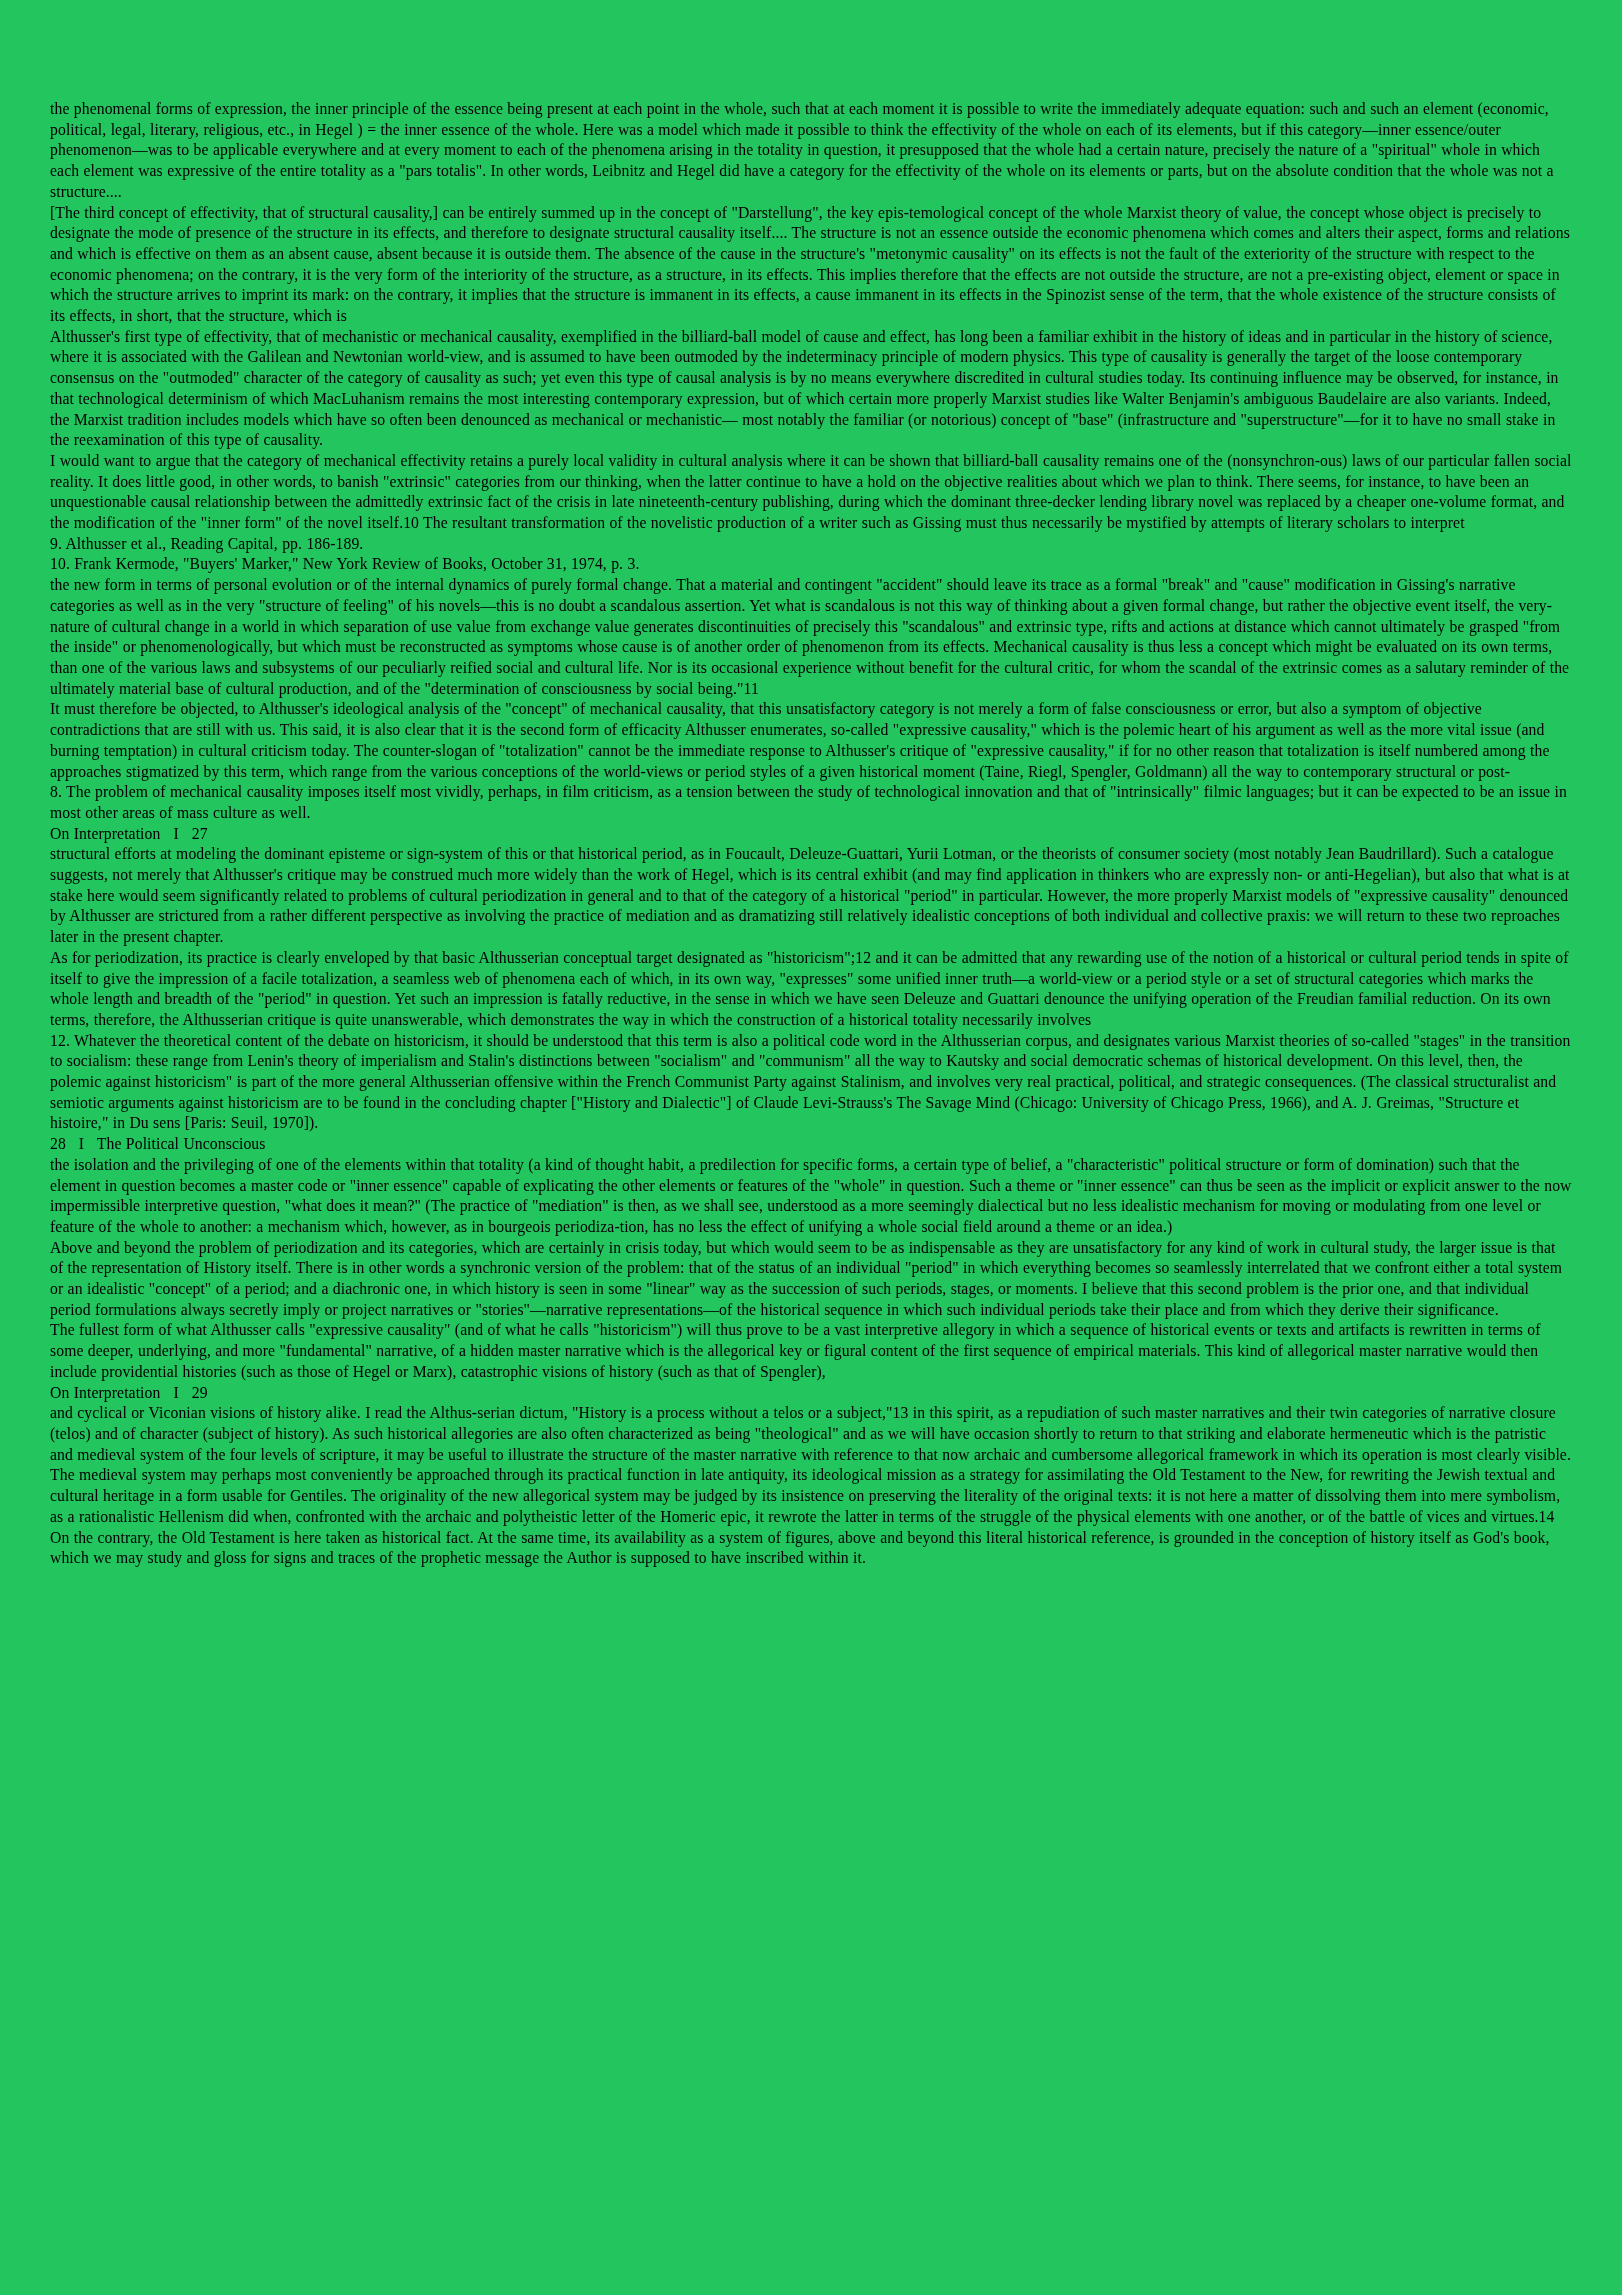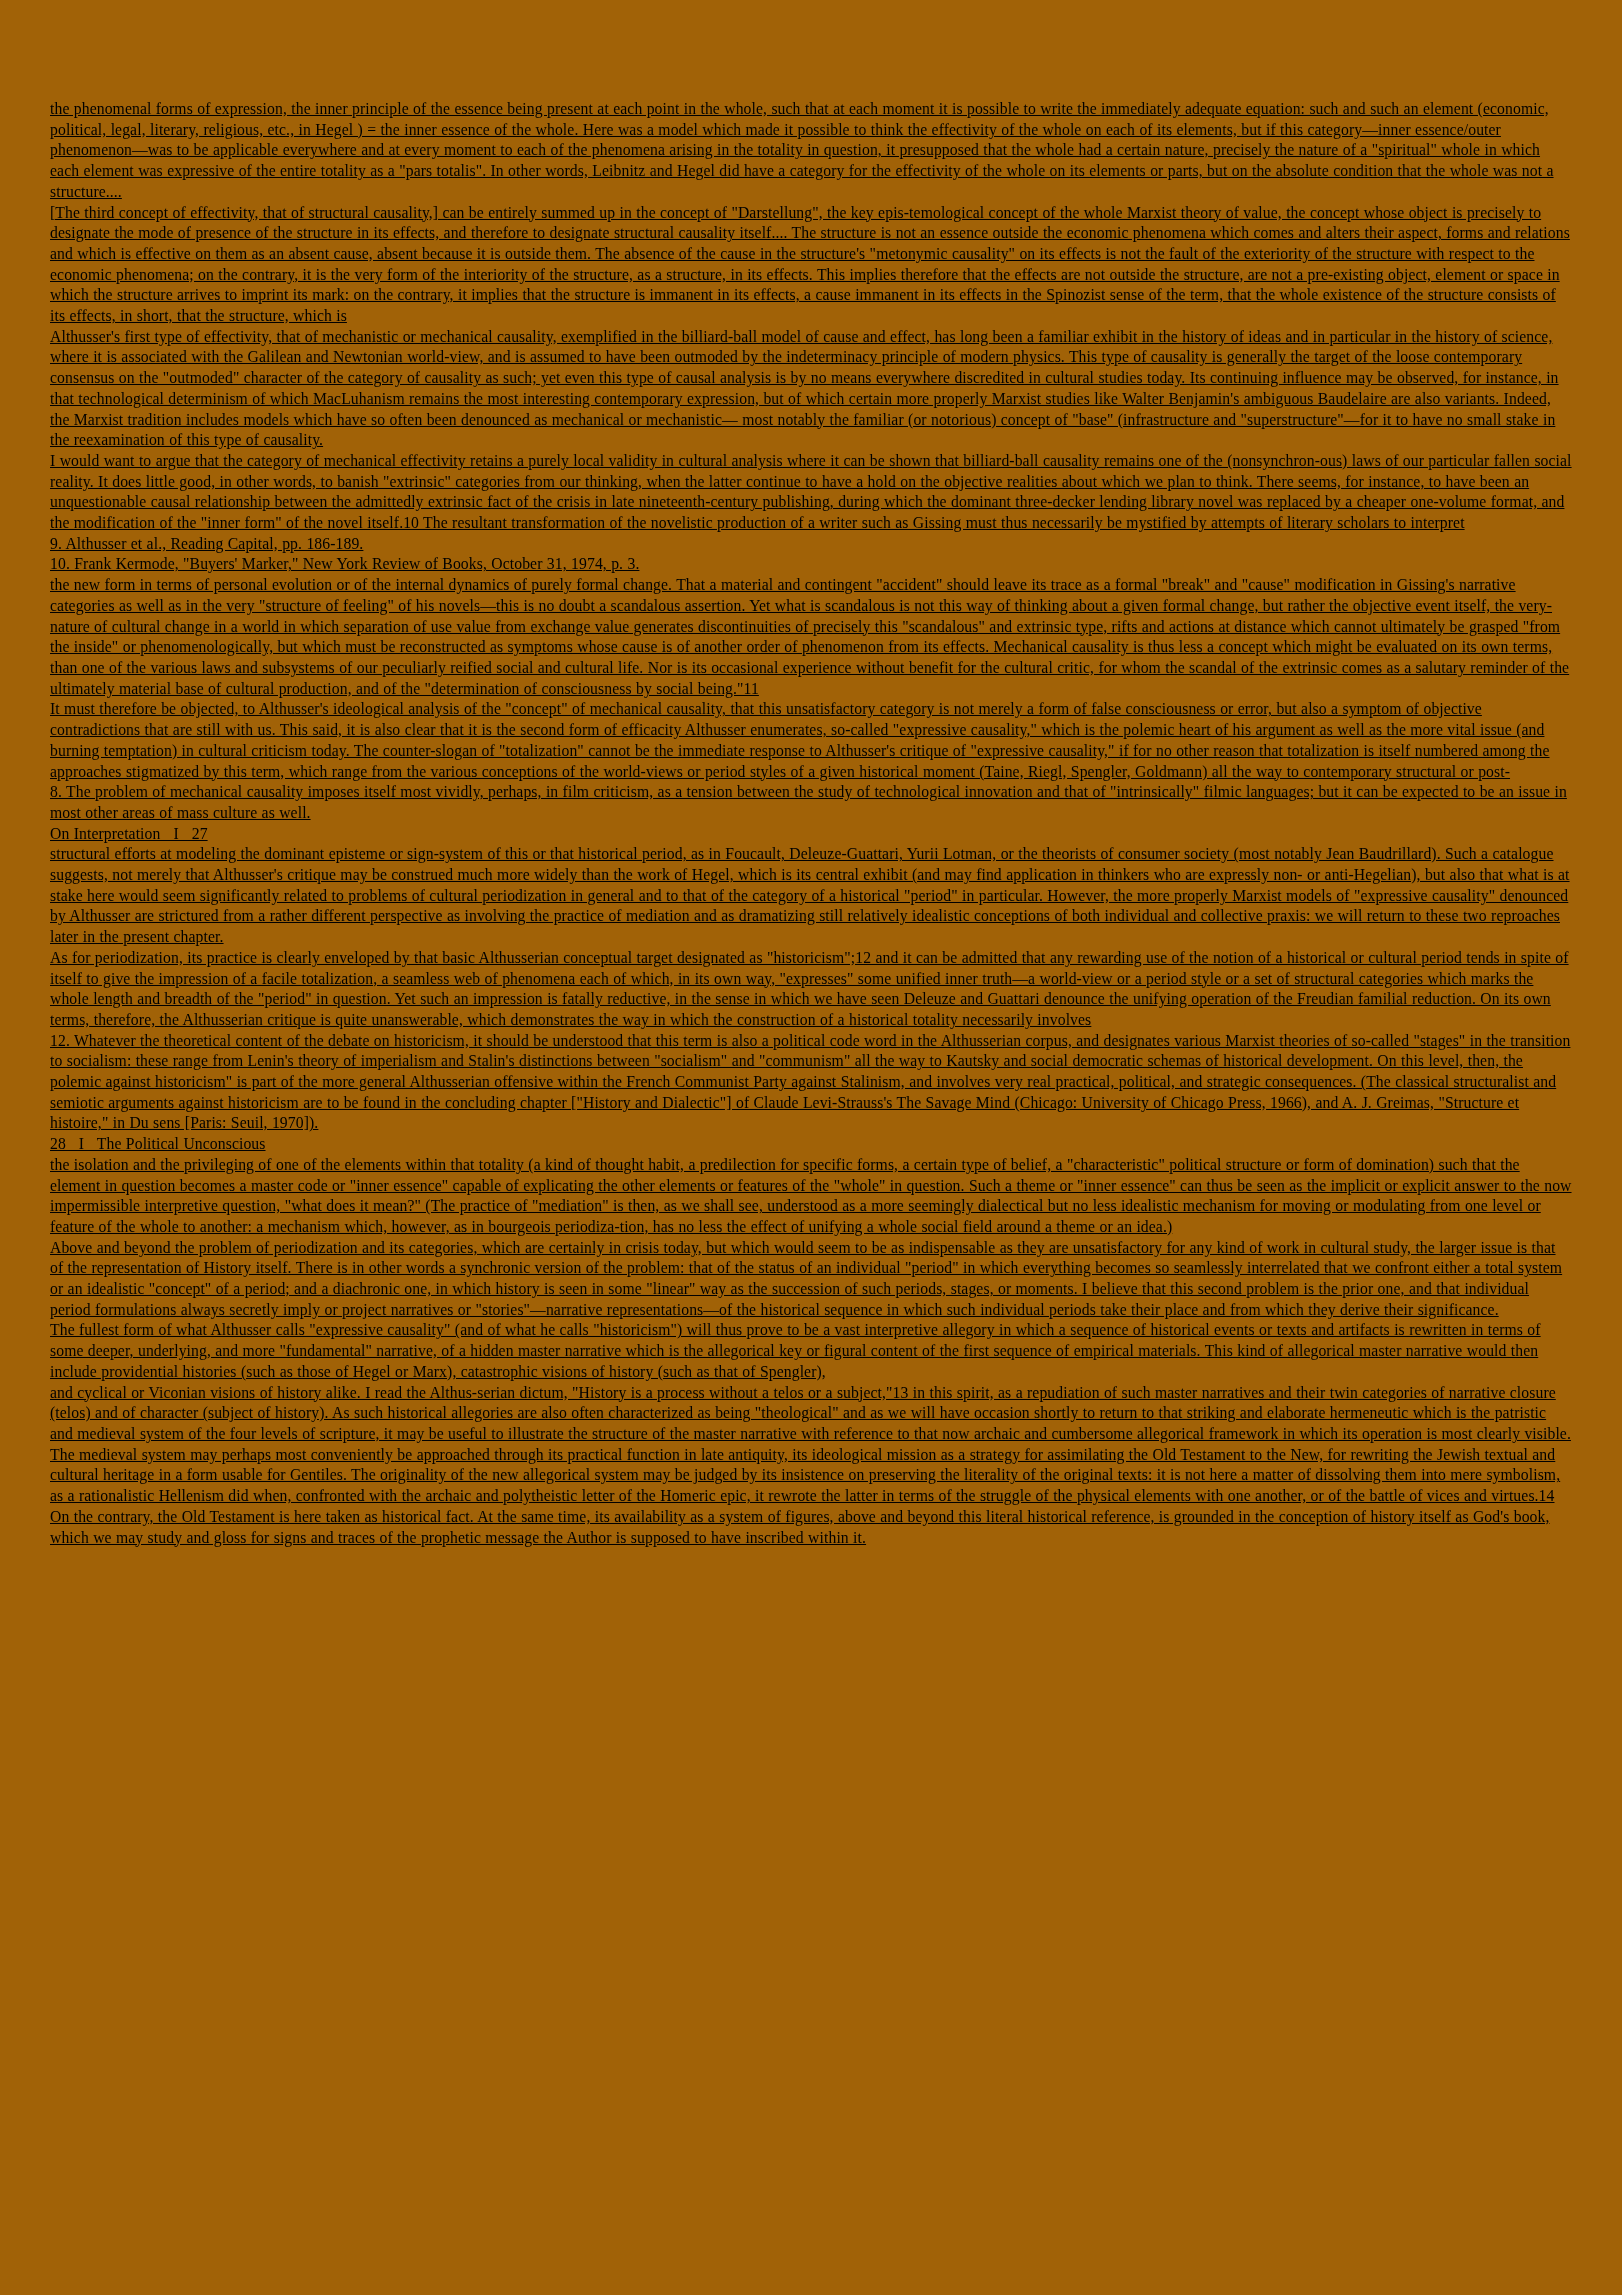--- a/index.html
+++ b/index.html
@@ -11,23 +11,22 @@
     width: 1622px;
     height: 2295px;
     position: relative;
     font-family: "Liberation Serif", "DejaVu Serif", serif;
   }
   .page {
     box-sizing: border-box;
     width: 1622px;
     height: 2295px;
     padding: 99px 50px 16px 50px;
-    background: #a16207;
+    background: #22c55e;
     overflow: hidden;
-    text-decoration: underline;
   }
   .page p {
     margin: 0;
     padding: 0;
     font-size: 15.7px;
     line-height: 20.7px;
     color: #000000;
     text-align: left;
     letter-spacing: 0.1px;
     word-spacing: 0.3px;
@@ -50,16 +49,17 @@
   <p>It must therefore be objected, to Althusser's ideological analysis of the "concept" of mechanical causality, that this unsatisfactory category is not merely a form of false consciousness or error, but also a symptom of objective contradictions that are still with us. This said, it is also clear that it is the second form of efficacity Althusser enumerates, so-called "expressive causality," which is the polemic heart of his argument as well as the more vital issue (and burning temptation) in cultural criticism today. The counter-slogan of "totalization" cannot be the immediate response to Althusser's critique of "expressive causality," if for no other reason that totalization is itself numbered among the approaches stigmatized by this term, which range from the various conceptions of the world-views or period styles of a given historical moment (Taine, Riegl, Spengler, Goldmann) all the way to contemporary structural or post-</p>
   <p>8. The problem of mechanical causality imposes itself most vividly, perhaps, in film criticism, as a tension between the study of technological innovation and that of "intrinsically" filmic languages; but it can be expected to be an issue in most other areas of mass culture as well.</p>
   <p class="running-head">On Interpretation   I   27</p>
   <p>structural efforts at modeling the dominant episteme or sign-system of this or that historical period, as in Foucault, Deleuze-Guattari, Yurii Lotman, or the theorists of consumer society (most notably Jean Baudrillard). Such a catalogue suggests, not merely that Althusser's critique may be construed much more widely than the work of Hegel, which is its central exhibit (and may find application in thinkers who are expressly non- or anti-Hegelian), but also that what is at stake here would seem significantly related to problems of cultural periodization in general and to that of the category of a historical "period" in particular. However, the more properly Marxist models of "expressive causality" denounced by Althusser are strictured from a rather different perspective as involving the practice of mediation and as dramatizing still relatively idealistic conceptions of both individual and collective praxis: we will return to these two reproaches later in the present chapter.</p>
   <p>As for periodization, its practice is clearly enveloped by that basic Althusserian conceptual target designated as "historicism";12 and it can be admitted that any rewarding use of the notion of a historical or cultural period tends in spite of itself to give the impression of a facile totalization, a seamless web of phenomena each of which, in its own way, "expresses" some unified inner truth—a world-view or a period style or a set of structural categories which marks the whole length and breadth of the "period" in question. Yet such an impression is fatally reductive, in the sense in which we have seen Deleuze and Guattari denounce the unifying operation of the Freudian familial reduction. On its own terms, therefore, the Althusserian critique is quite unanswerable, which demonstrates the way in which the construction of a historical totality necessarily involves</p>
   <p>12. Whatever the theoretical content of the debate on historicism, it should be understood that this term is also a political code word in the Althusserian corpus, and designates various Marxist theories of so-called "stages" in the transition to socialism: these range from Lenin's theory of imperialism and Stalin's distinctions between "socialism" and "communism" all the way to Kautsky and social democratic schemas of historical development. On this level, then, the polemic against historicism" is part of the more general Althusserian offensive within the French Communist Party against Stalinism, and involves very real practical, political, and strategic consequences. (The classical structuralist and semiotic arguments against historicism are to be found in the concluding chapter ["History and Dialectic"] of Claude Levi-Strauss's The Savage Mind (Chicago: University of Chicago Press, 1966), and A. J. Greimas, "Structure et histoire," in Du sens [Paris: Seuil, 1970]).</p>
   <p class="running-head">28   I   The Political Unconscious</p>
   <p>the isolation and the privileging of one of the elements within that totality (a kind of thought habit, a predilection for specific forms, a certain type of belief, a "characteristic" political structure or form of domination) such that the element in question becomes a master code or "inner essence" capable of explicating the other elements or features of the "whole" in question. Such a theme or "inner essence" can thus be seen as the implicit or explicit answer to the now impermissible interpretive question, "what does it mean?" (The practice of "mediation" is then, as we shall see, understood as a more seemingly dialectical but no less idealistic mechanism for moving or modulating from one level or feature of the whole to another: a mechanism which, however, as in bourgeois periodiza-tion, has no less the effect of unifying a whole social field around a theme or an idea.)</p>
   <p>Above and beyond the problem of periodization and its categories, which are certainly in crisis today, but which would seem to be as indispensable as they are unsatisfactory for any kind of work in cultural study, the larger issue is that of the representation of History itself. There is in other words a synchronic version of the problem: that of the status of an individual "period" in which everything becomes so seamlessly interrelated that we confront either a total system or an idealistic "concept" of a period; and a diachronic one, in which history is seen in some "linear" way as the succession of such periods, stages, or moments. I believe that this second problem is the prior one, and that individual period formulations always secretly imply or project narratives or "stories"—narrative representations—of the historical sequence in which such individual periods take their place and from which they derive their significance.</p>
   <p>The fullest form of what Althusser calls "expressive causality" (and of what he calls "historicism") will thus prove to be a vast interpretive allegory in which a sequence of historical events or texts and artifacts is rewritten in terms of some deeper, underlying, and more "fundamental" narrative, of a hidden master narrative which is the allegorical key or figural content of the first sequence of empirical materials. This kind of allegorical master narrative would then include providential histories (such as those of Hegel or Marx), catastrophic visions of history (such as that of Spengler),</p>
+  <p class="running-head">On Interpretation   I   29</p>
   <p>and cyclical or Viconian visions of history alike. I read the Althus-serian dictum, "History is a process without a telos or a subject,"13 in this spirit, as a repudiation of such master narratives and their twin categories of narrative closure (telos) and of character (subject of history). As such historical allegories are also often characterized as being "theological" and as we will have occasion shortly to return to that striking and elaborate hermeneutic which is the patristic and medieval system of the four levels of scripture, it may be useful to illustrate the structure of the master narrative with reference to that now archaic and cumbersome allegorical framework in which its operation is most clearly visible.</p>
   <p>The medieval system may perhaps most conveniently be approached through its practical function in late antiquity, its ideological mission as a strategy for assimilating the Old Testament to the New, for rewriting the Jewish textual and cultural heritage in a form usable for Gentiles. The originality of the new allegorical system may be judged by its insistence on preserving the literality of the original texts: it is not here a matter of dissolving them into mere symbolism, as a rationalistic Hellenism did when, confronted with the archaic and polytheistic letter of the Homeric epic, it rewrote the latter in terms of the struggle of the physical elements with one another, or of the battle of vices and virtues.14 On the contrary, the Old Testament is here taken as historical fact. At the same time, its availability as a system of figures, above and beyond this literal historical reference, is grounded in the conception of history itself as God's book, which we may study and gloss for signs and traces of the prophetic message the Author is supposed to have inscribed within it.</p>
 </div>
 
 
 </body></html>

